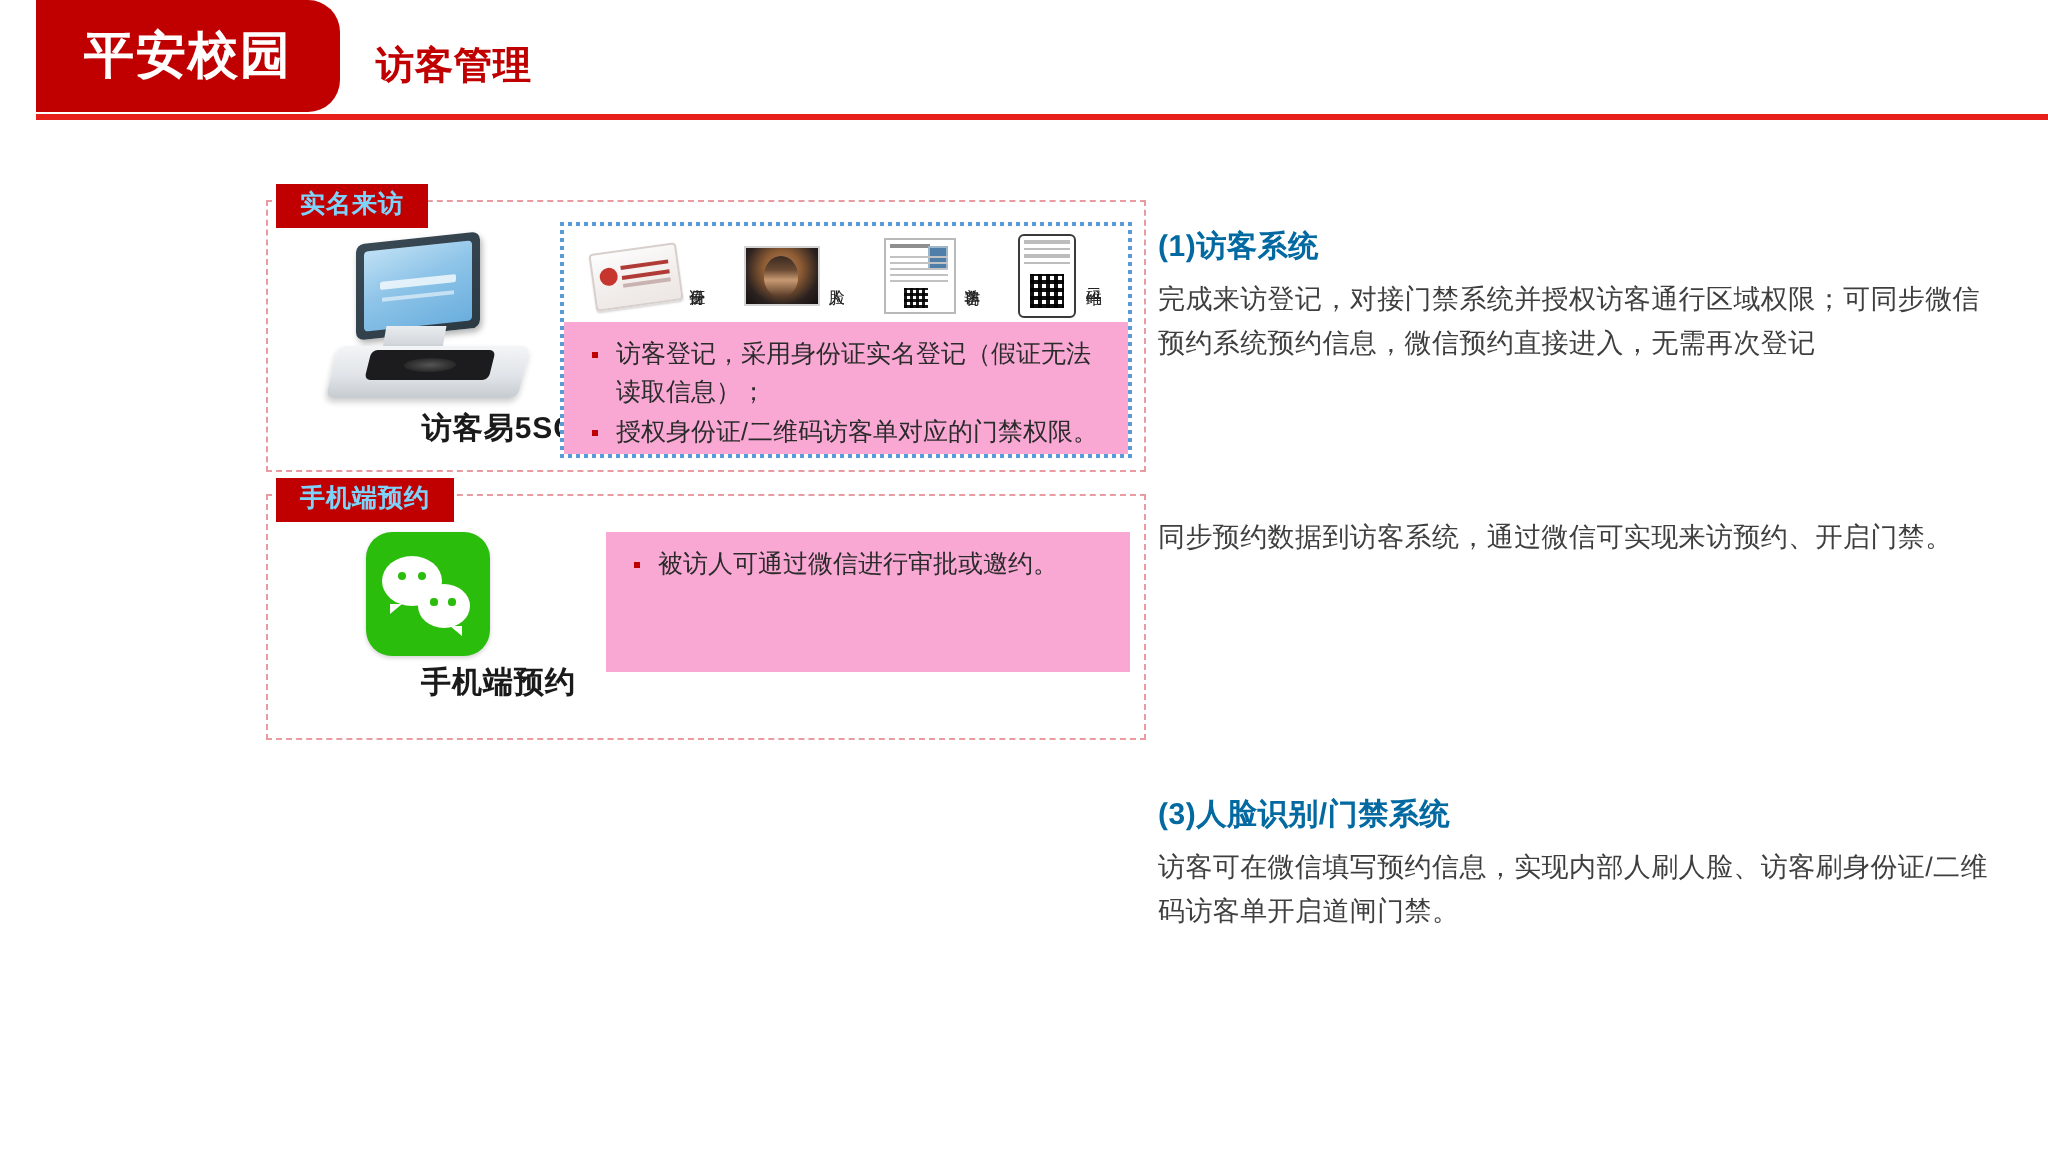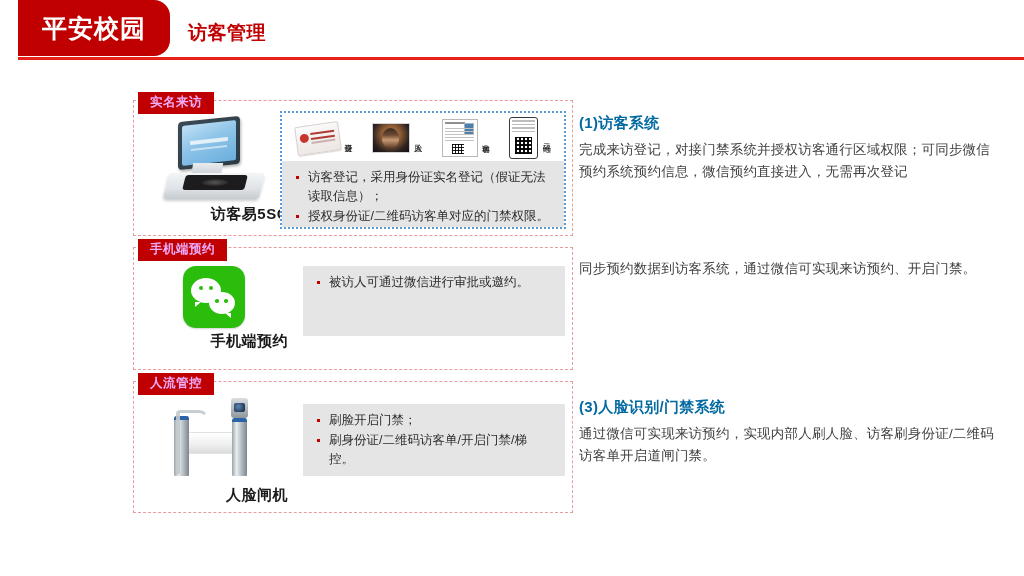--- a/index.html
+++ b/index.html
@@ -72,21 +72,21 @@
   }
   .card-1 { height: 136px; }
   .card-2 { height: 123px; }
   .card-3 { height: 132px; }
 
   .card-badge {
     position: absolute;
     left: 4px;
     top: -9px;
     background: #c00000;
-    color: #f0abfc;
+    color: #7dd3fc;
     font-size: 12.5px;
     font-weight: bold;
     padding: 4px 12px 5px 12px;
     letter-spacing: 0.5px;
     line-height: 1;
     white-space: nowrap;
   }
 
   .card-device {
     position: absolute;
@@ -208,21 +208,21 @@
   .phoneqr .p-qr {
     position:absolute; left:5px; bottom:4px; width:17px; height:17px;
     background:
       repeating-linear-gradient(90deg,#111 0 2px,#fff 2px 4px),
       repeating-linear-gradient(0deg,#111 0 2px,#fff 2px 4px);
     background-blend-mode: multiply;
   }
 
   
   .bullet-panel {
-    background: #e5e5e5;
+    background: #f9a8d4;
     box-sizing: border-box;
     padding: 7px 14px 22px 10px;
   }
   .card-1 .bullet-panel {
     position: absolute;
     left: 0; right: 0; top: 48px; bottom: 0;
   }
   .card-2 .bullet-panel,
   .card-3 .bullet-panel {
     position: absolute;
@@ -523,53 +523,28 @@
       <div class="device-caption">手机端预约</div>
     </div>
 
     <div class="bullet-panel">
       <ul class="bullet-list">
         <li>被访人可通过微信进行审批或邀约。</li>
       </ul>
     </div>
   </div>
 
-  <div class="card card-3">
-    <div class="card-badge">人流管控</div>
-
-    <div class="card-device">
-      <div class="gate">
-        <div class="arm"></div>
-        <div class="pillar p-left">
-            <div class="p-cap"></div>
-          </div>
-        <div class="frame"></div>
-        <div class="pillar p-right">
-            <div class="p-cap"></div>
-          </div>
-        <div class="cam"></div>
-      </div>
-      <div class="device-caption">人脸闸机</div>
-    </div>
-
-    <div class="bullet-panel">
-      <ul class="bullet-list">
-        <li>刷脸开启门禁；</li>
-        <li>刷身份证/二维码访客单/开启门禁/梯控。</li>
-      </ul>
-    </div>
-  </div>
 
 </div>
 
 <div class="explain e1">
   <div class="explain-title">(1)访客系统</div>
   <div class="explain-body">完成来访登记，对接门禁系统并授权访客通行区域权限；可同步微信预约系统预约信息，微信预约直接进入，无需再次登记</div>
 </div>
 
 <div class="explain e2">
   <div class="explain-body">同步预约数据到访客系统，通过微信可实现来访预约、开启门禁。</div>
 </div>
 
 <div class="explain e3">
   <div class="explain-title">(3)人脸识别/门禁系统</div>
-  <div class="explain-body">通过微信可实现来访预约，实现内部人刷人脸、访客刷身份证/二维码访客单开启道闸门禁。</div>
+  <div class="explain-body">访客可在微信填写预约信息，实现内部人刷人脸、访客刷身份证/二维码访客单开启道闸门禁。</div>
 </div>
 
 </body></html>

